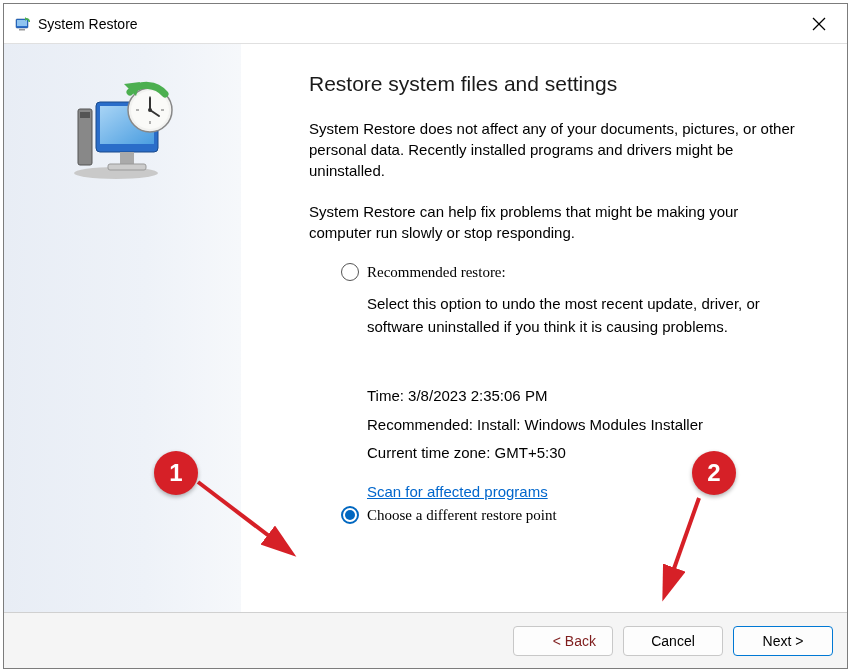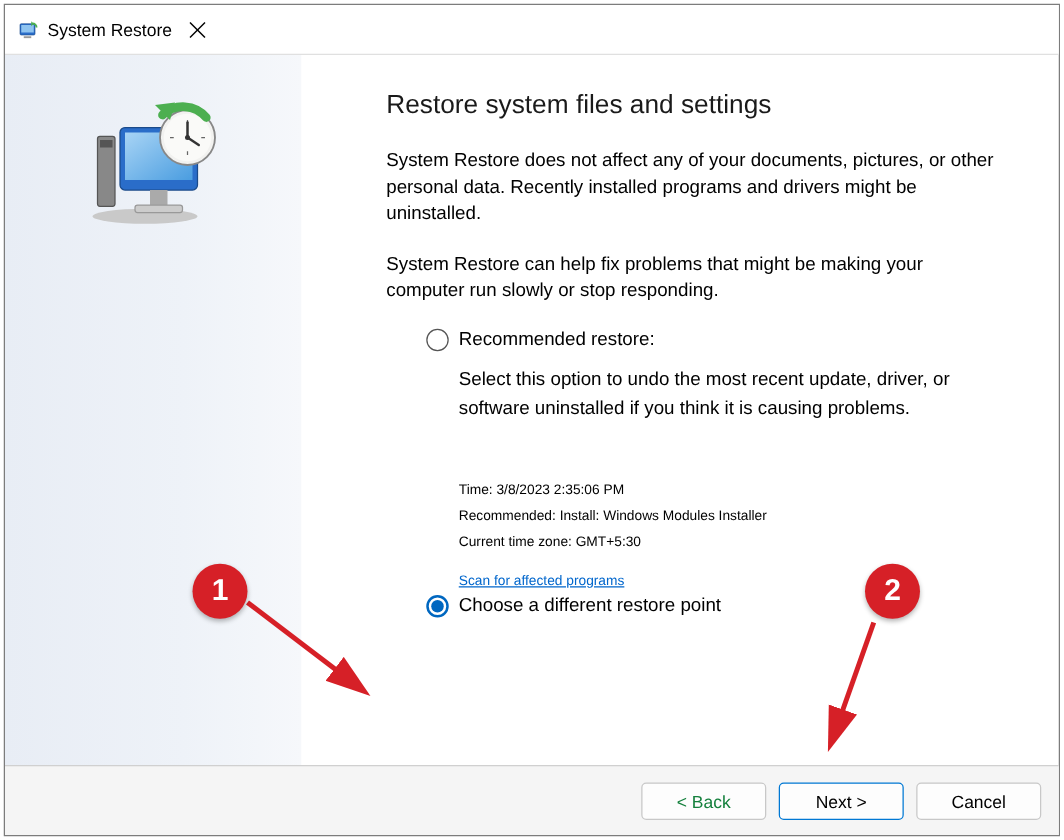--- a/index.html
+++ b/index.html
@@ -21,20 +21,21 @@
       position: relative;
       display: flex;
       flex-direction: column;
     }
     .titlebar {
       height: 40px;
       background: #fff;
       border-bottom: 1px solid #e0e0e0;
       display: flex;
       align-items: center;
+      justify-content: space-between;
       padding: 0 8px 0 10px;
     }
     .title-left {
       display: flex;
       align-items: center;
       gap: 6px;
     }
     .title-icon {
       width: 18px;
       height: 18px;
@@ -88,23 +89,24 @@
       color: #000;
       line-height: 1.4;
       margin-bottom: 20px;
     }
     .radio-section {
       margin-left: 32px;
       margin-top: 6px;
     }
     .radio-row {
       display: flex;
-      align-items: flex-start;
+      align-items: flex-end;
       gap: 8px;
       margin-bottom: 12px;
+      font-family: Liberation Serif, serif;
     }
     .radio {
       width: 18px;
       height: 18px;
       border: 1.5px solid #555;
       border-radius: 50%;
       display: inline-flex;
       align-items: center;
       justify-content: center;
       flex-shrink: 0;
@@ -124,21 +126,21 @@
       font-size: 15px;
     }
     .indent {
       margin-left: 26px;
       font-size: 15px;
       line-height: 1.5;
     }
     .details {
       margin-left: 26px;
       margin-top: 44px;
-      font-size: 11px;
+      font-size: 15px;
       line-height: 1.9;
     }
     .link {
       color: #0066cc;
       text-decoration: underline;
       cursor: pointer;
       display: inline-block;
       margin-top: 10px;
     }
     .footer {
@@ -159,22 +161,23 @@
       border-radius: 4px;
       font-size: 14px;
       font-family: inherit;
       cursor: pointer;
       padding: 0 16px;
     }
     .btn.default {
       border: 1.5px solid #0078d4;
     }
     .btn.disabled {
-      color: #15803d;
+      color: #7f1d1d;
       cursor: default;
+      text-align: right;
     }
     
     .annot-circle {
       position: absolute;
       width: 44px;
       height: 44px;
       border-radius: 50%;
       background: #d62027;
       color: #fff;
       display: flex;
@@ -277,22 +280,22 @@
         <div class="radio-row" style="">
           <span class="radio selected"></span>
           <span class="radio-label">Choose a different restore point</span>
         </div>
       </div>
     </div>
   </div>
 
   <div class="footer">
     <button class="btn disabled">&lt; Back</button>
+    <button class="btn">Cancel</button>
     <button class="btn default">Next &gt;</button>
-    <button class="btn">Cancel</button>
   </div>
 
   <div class="annot-circle" style="left:150px; top:447px;">1</div>
   <svg class="annot-arrow" style="left:190px; top:472px; width:110px; height:88px;">
     <defs>
         <marker id="ah1" markerWidth="10" markerHeight="10" refX="7" refY="3" orient="auto">
           <polygon points="0,0 9,3 0,6" fill="#d62027"></polygon>
         </marker>
       </defs>
     <line x1="4" y1="6" x2="96" y2="76" stroke="#d62027" stroke-width="4" marker-end="url(#ah1)"></line>

